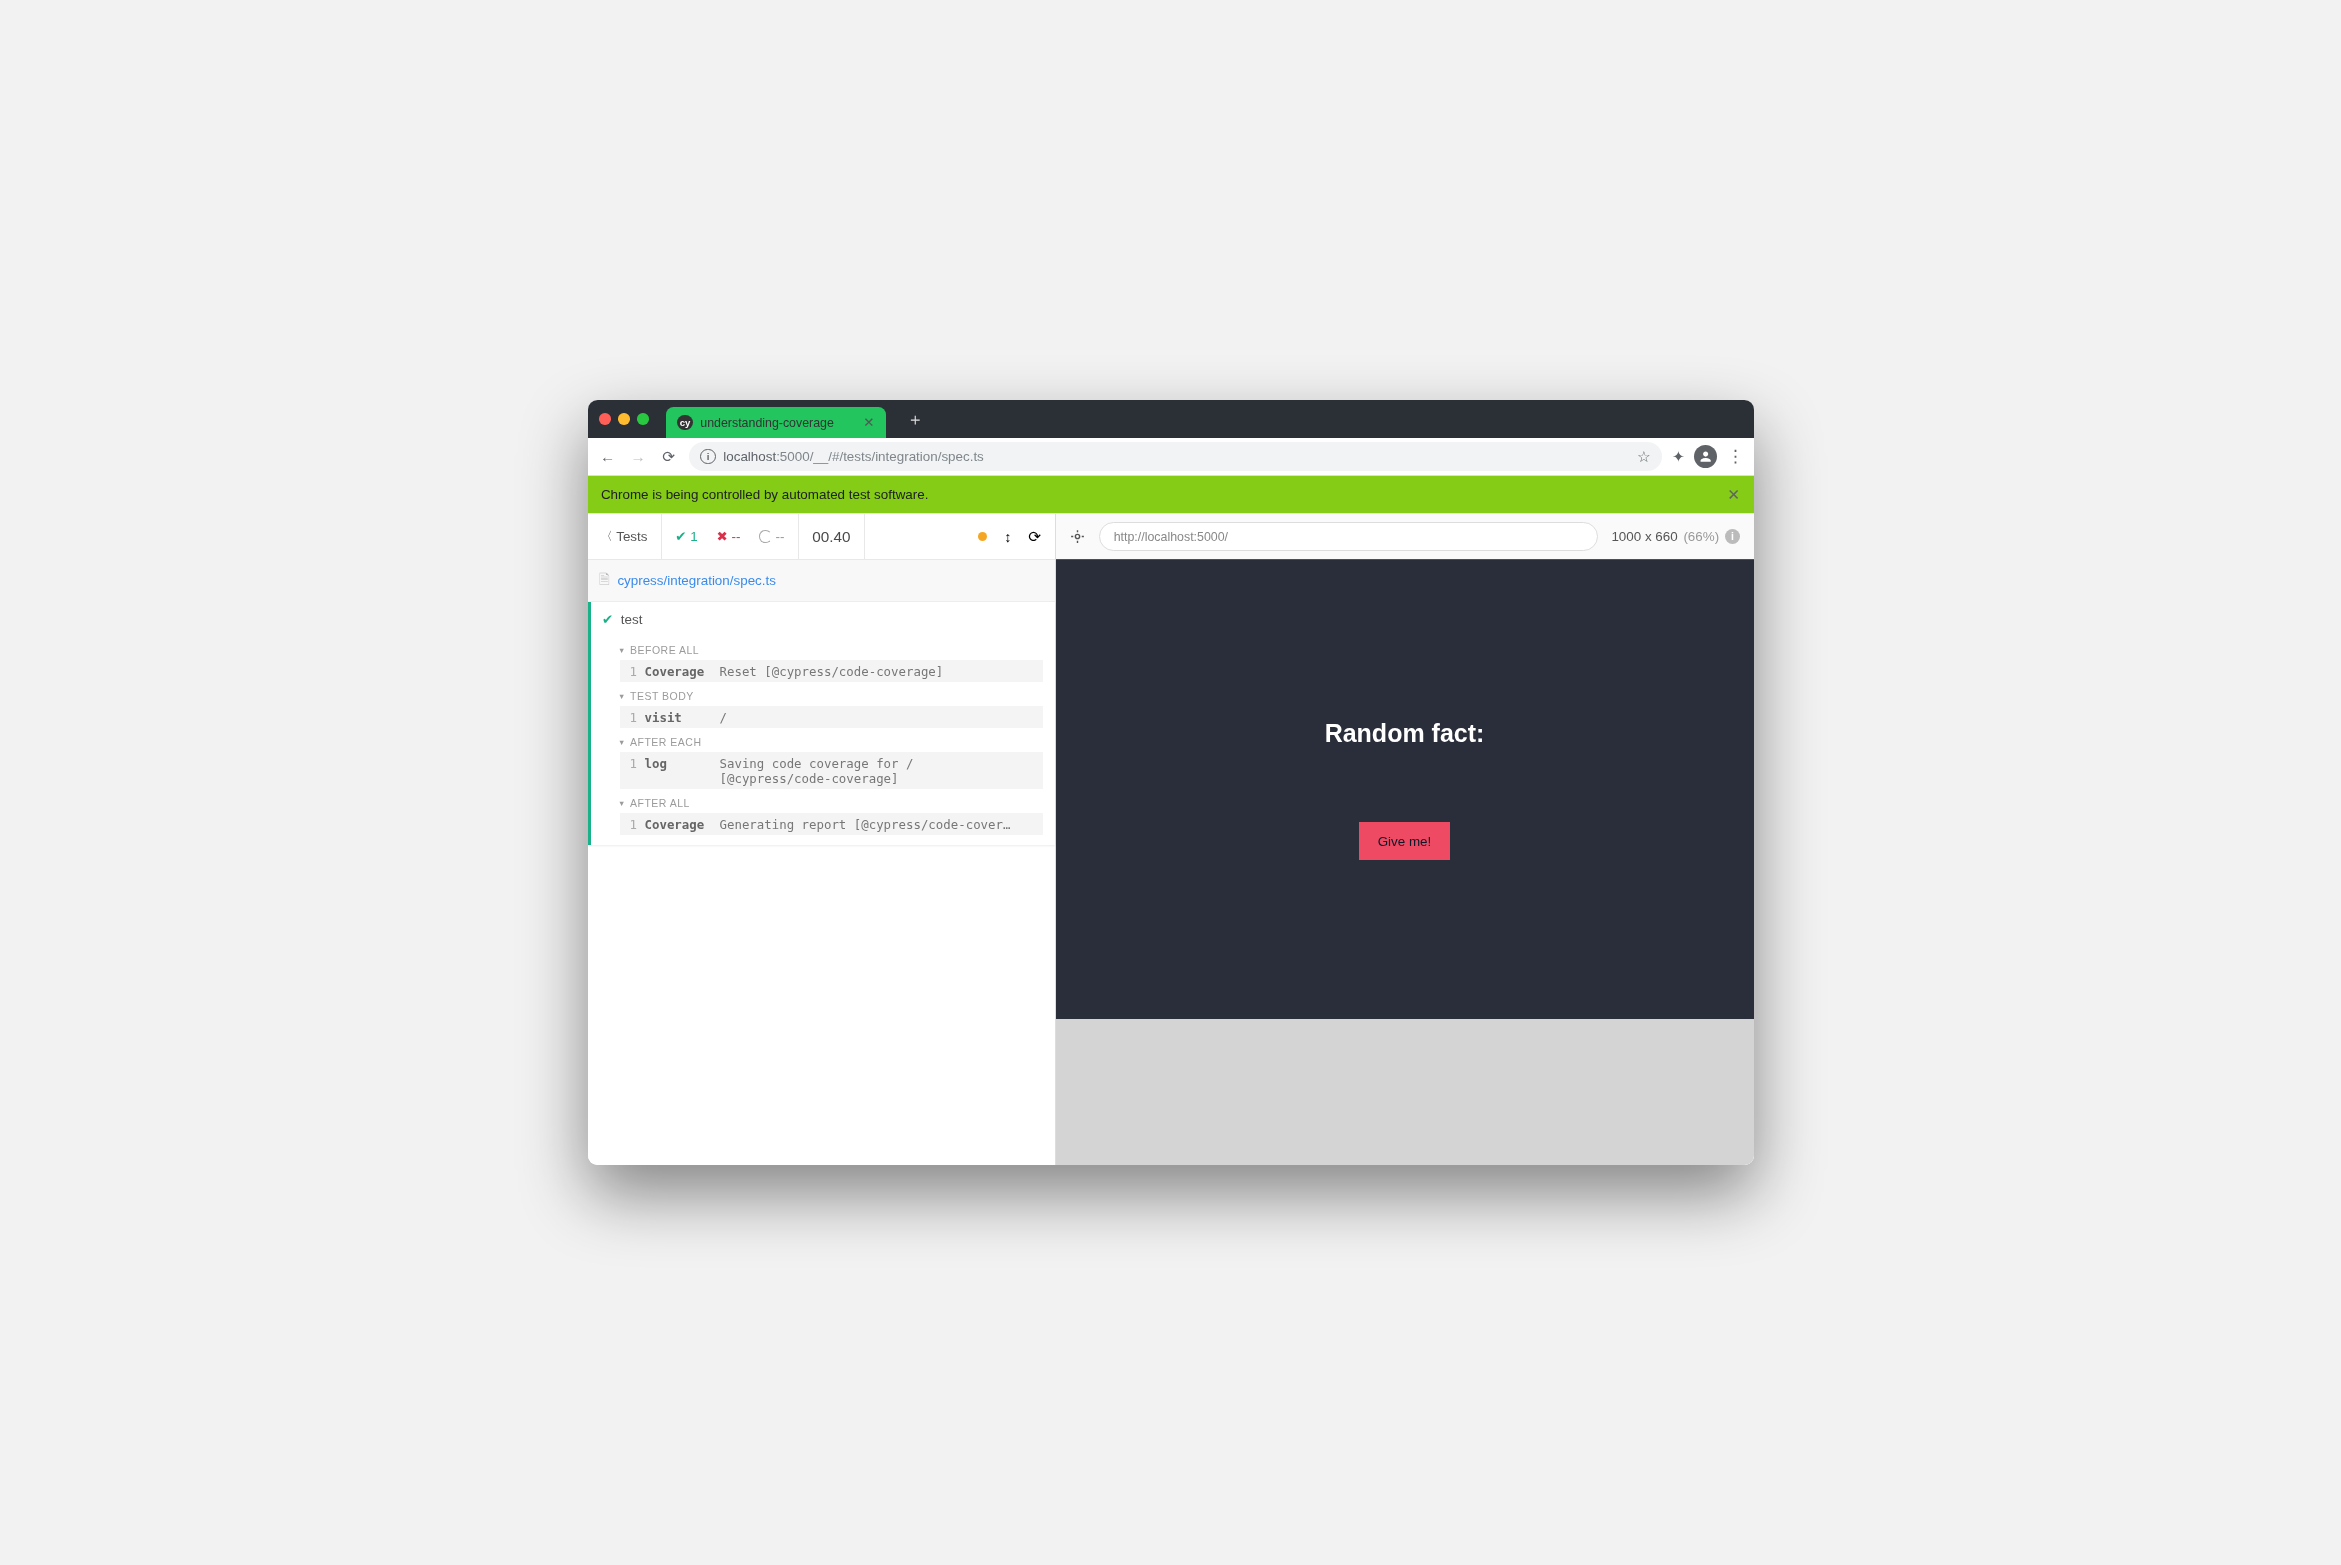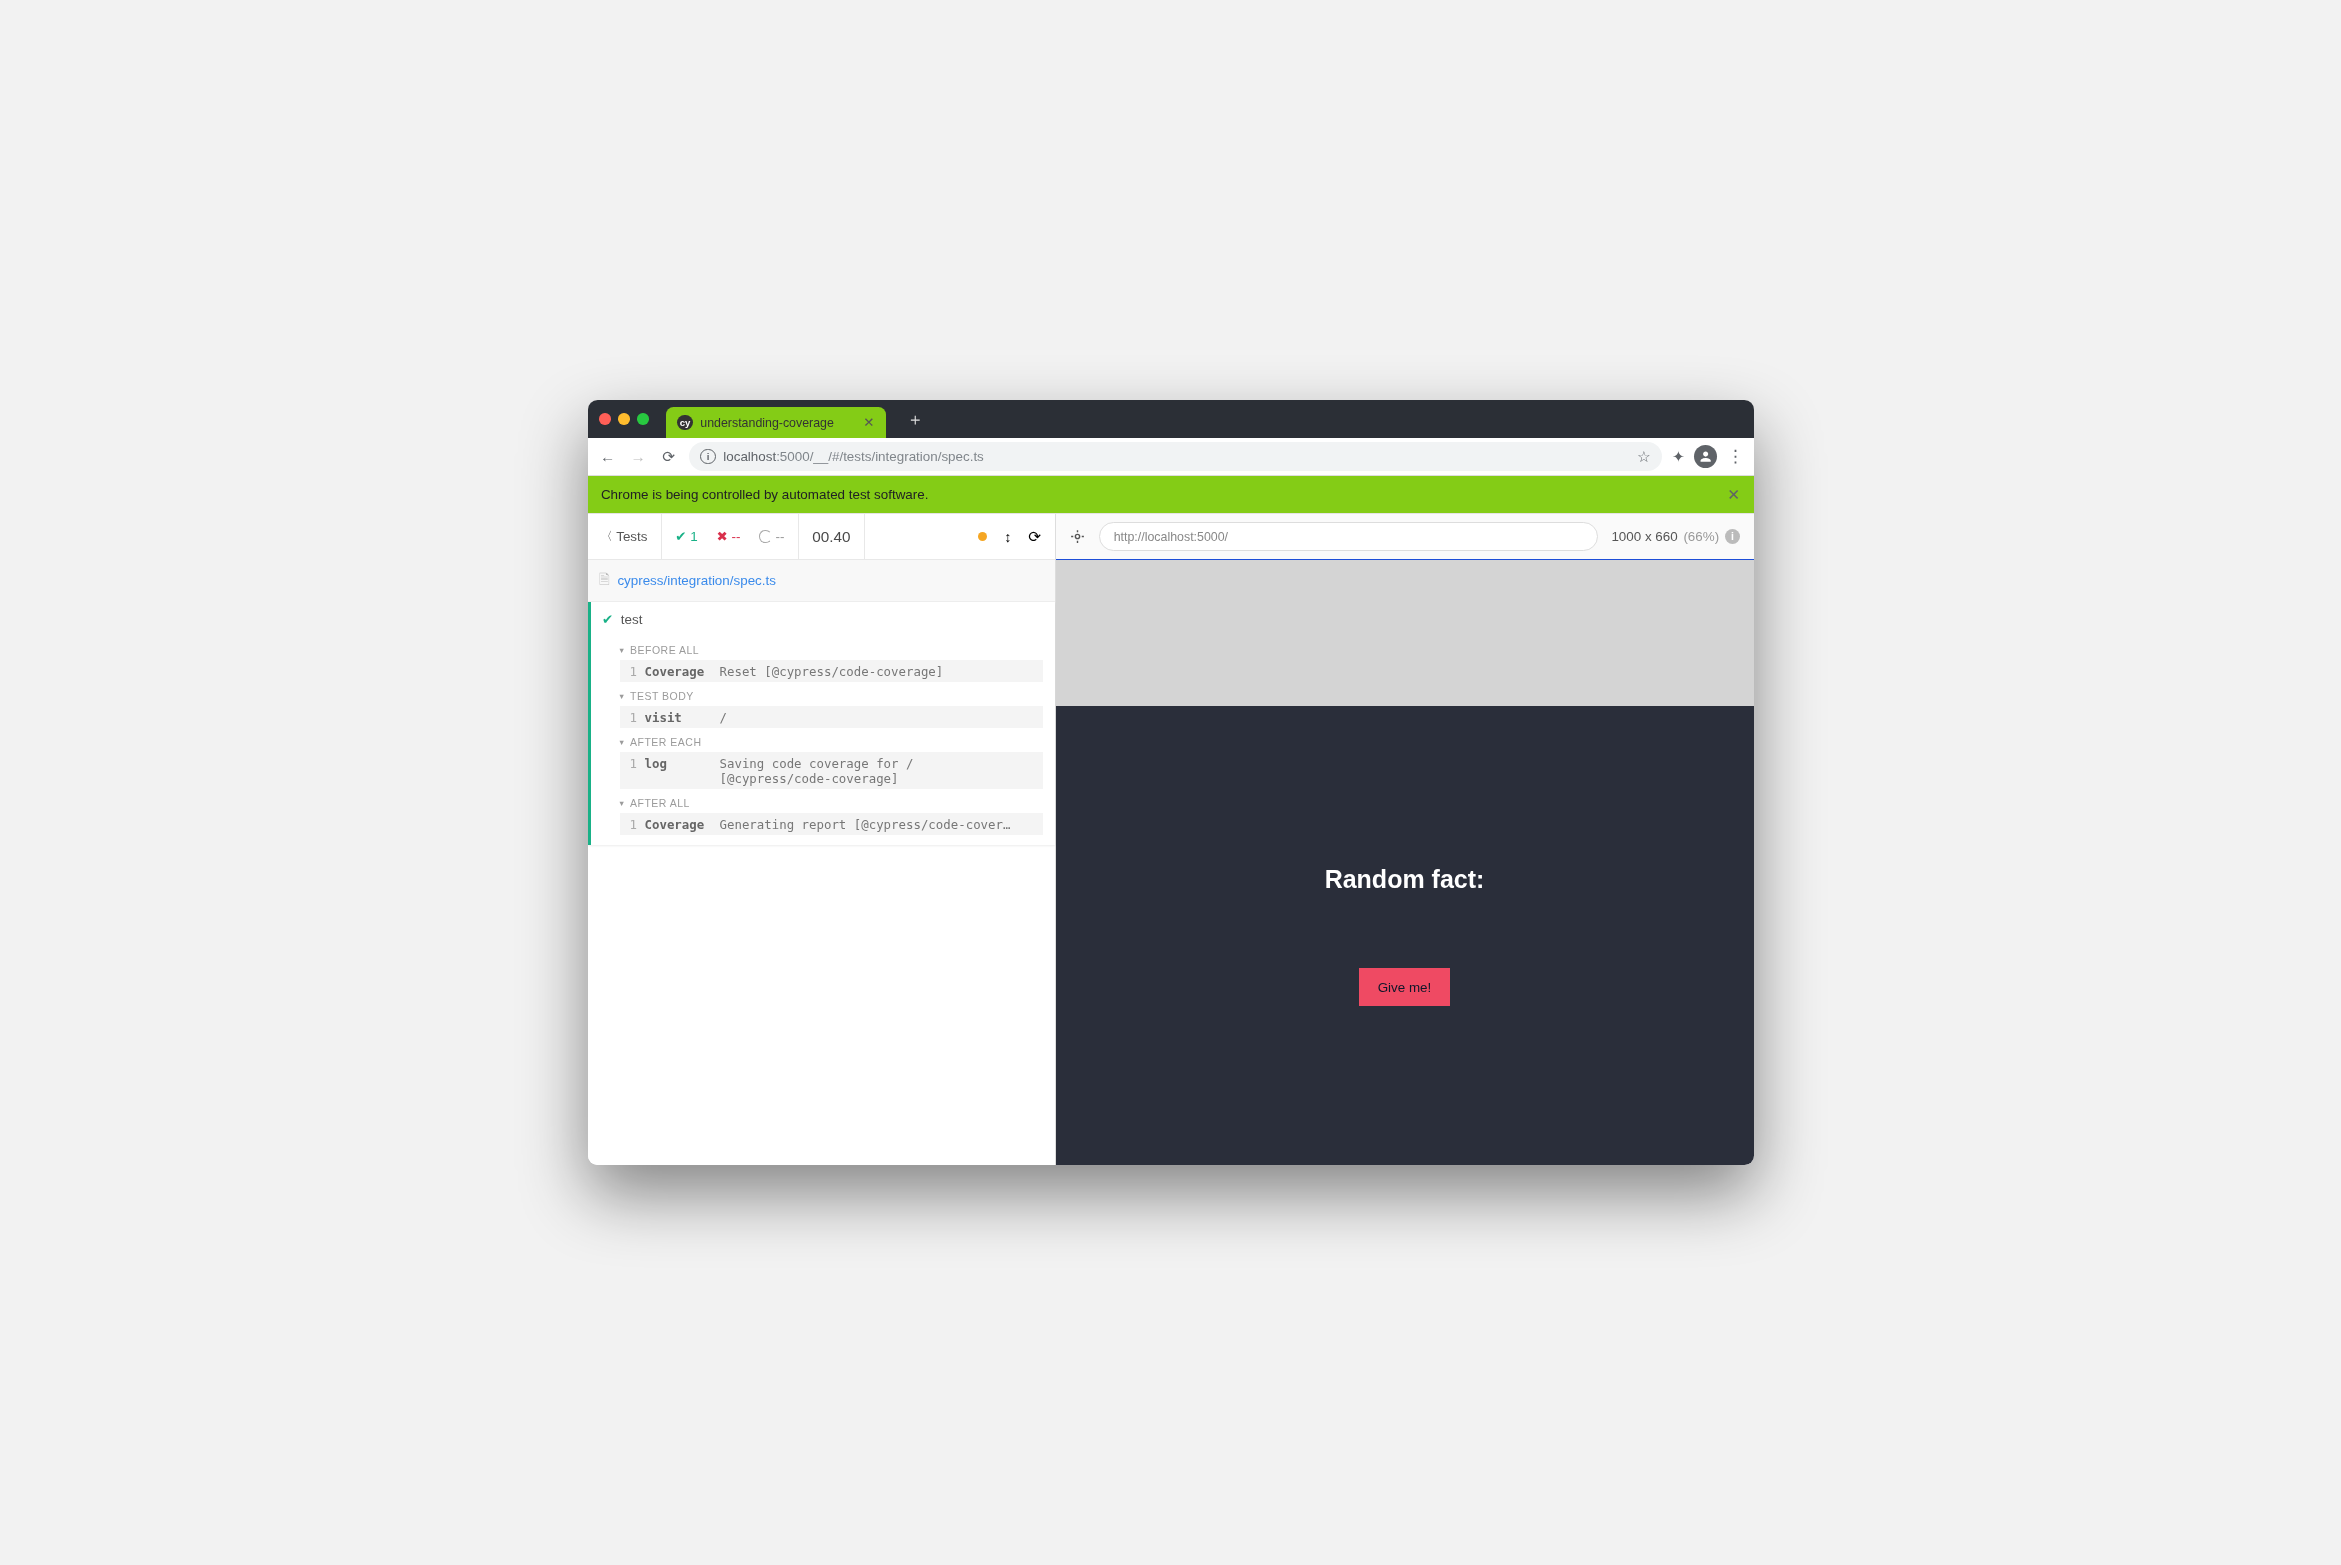--- a/index.html
+++ b/index.html
@@ -29,21 +29,21 @@
     align-items: center;
     padding: 0 11.5px;
     gap: 7.6px;
   }
   .traffic { display: flex; gap: 7.6px; margin-right: 9.6px; }
   .traffic .dot { width: 11.5px; height: 11.5px; border-radius: 50%; }
   .dot.red { background: #ff5f57; }
   .dot.yellow { background: #febc2e; }
   .dot.green { background: #28c840; }
   .tab {
-    background: #84cc16;
+    background: #22c55e;
     border-radius: 7.6px 7.6px 0 0;
     height: 31px;
     margin-top: 7.6px;
     display: flex;
     align-items: center;
     padding: 0 11.5px;
     gap: 7.6px;
     min-width: 220px;
   }
   .tab .favicon {
@@ -195,21 +195,21 @@
     display:flex; align-items:center;
     padding:0 13.4px;
     font-size:12.4px; color:#888;
   }
   .vp-info { font-size:13.4px; color:#555; display:flex; gap:5.7px; align-items:center;}
   .vp-info .pct { color:#999; }
   .vp-info .i { width:15.3px;height:15.3px;border-radius:50%;background:#bbb;color:#fff;display:flex;align-items:center;justify-content:center;font-size:10.5px;font-weight:bold;}
   .aut-stage {
     flex:1;
     background:#d4d4d4;
-    display:flex; align-items:flex-end; justify-content:center;
+    display:flex; align-items:flex-start; justify-content:center;
     overflow:hidden;
   }
   .app-frame {
     width:100%;
     height:459px;
     background:#2a2e3a;
     display:flex; flex-direction:column;
     align-items:center; justify-content:center;
     gap:38px;
   }

